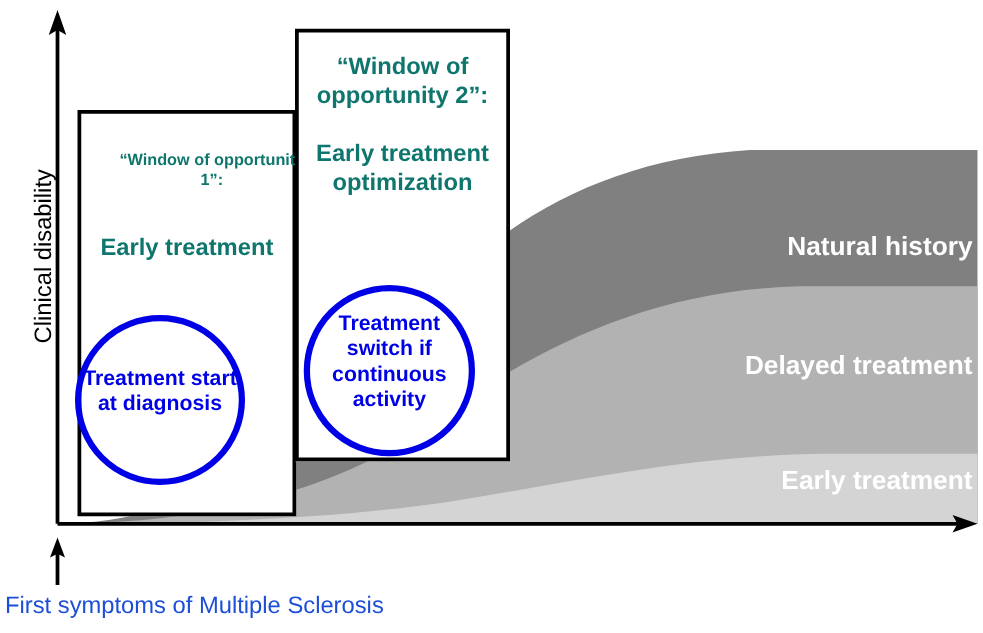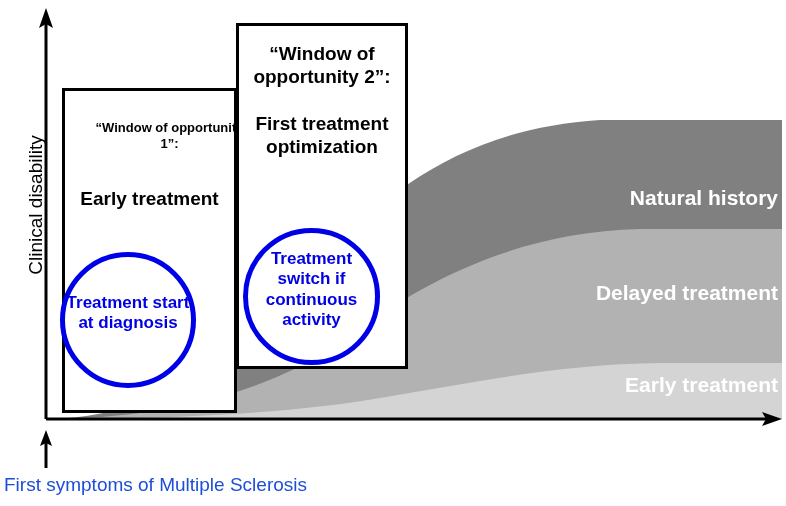--- a/index.html
+++ b/index.html
@@ -68,21 +68,21 @@
     top: 23px;
     width: 172px;
     height: 346px;
   }
 
   .box-text {
     position: absolute;
     width: 100%;
     text-align: center;
     font-weight: bold;
-    color: #000000;
+    color: #0f766e;
     line-height: 1.22;
   }
   #window-box-1 .box-title { top: 29px; font-size: 13px; padding-left: 20px; }
   #window-box-1 .box-sub   { top: 96px; font-size: 19px; }
   #window-box-2 .box-title { top: 16px; font-size: 19px; }
   #window-box-2 .box-sub   { top: 86px; font-size: 19px; }
 
   
   .circle {
     position: absolute;
@@ -185,21 +185,21 @@
 
   <div class="box" id="window-box-1">
     <div class="box-text box-title">“Window of
 opportunity 1”:</div>
     <div class="box-text box-sub">Early treatment</div>
   </div>
 
   <div class="box" id="window-box-2">
     <div class="box-text box-title">“Window of
 opportunity 2”:</div>
-    <div class="box-text box-sub">First
+    <div class="box-text box-sub">Early
 treatment
 optimization</div>
   </div>
 
   <div class="circle" id="circle-2">
     <div class="circle-text">Treatment
 switch if
 continuous
 activity</div>
   </div>

